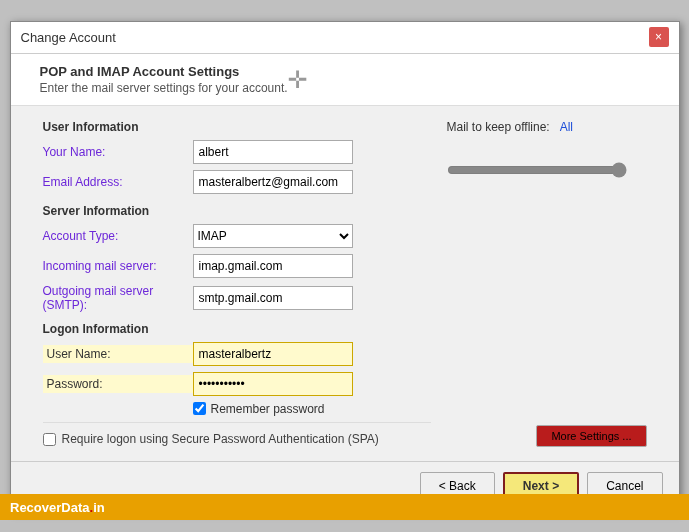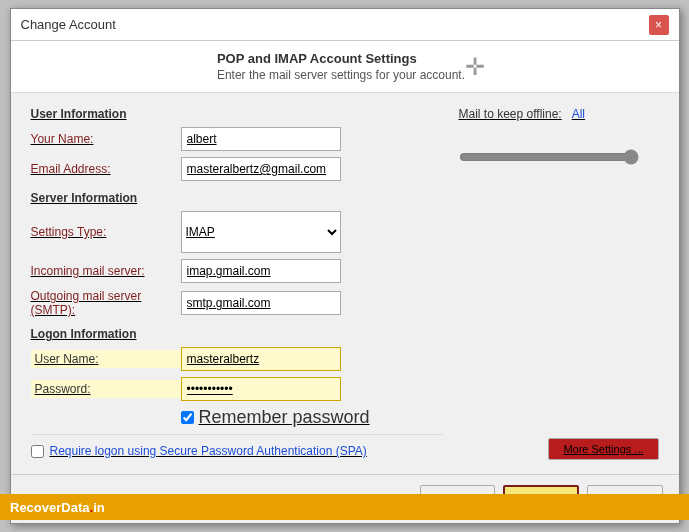--- a/index.html
+++ b/index.html
@@ -41,44 +41,43 @@
       border-radius: 2px;
     }
 
     
     .header-section {
       background: #fff;
       border-bottom: 1px solid #ddd;
       padding: 10px 16px 10px 29px;
       display: flex;
       align-items: flex-start;
-      justify-content: center;
+      justify-content: flex-start;
     }
     .header-text h3 {
       font-size: 13px;
       font-weight: bold;
       color: #333;
     }
     .header-text p {
       font-size: 12px;
       color: #555;
       margin-top: 2px;
     }
     .header-icon {
       color: #999;
       font-size: 24px;
       margin-top: 2px;
     }
 
     
     .content {
-      padding: 14px 20px;
+      padding: 14px 32px;
       display: flex;
       gap: 16px;
-      text-decoration: underline;
     }
     .left-panel {
       flex: 1;
     }
     .right-panel {
       width: 200px;
       display: flex;
       flex-direction: column;
       gap: 24px;
     }
@@ -95,21 +94,21 @@
 
     
     .form-row {
       display: flex;
       align-items: center;
       margin-bottom: 6px;
     }
     .form-row label {
       width: 150px;
       font-size: 12px;
-      color: #7f1d1d;
+      color: #6d28d9;
       flex-shrink: 0;
     }
     .form-row input[type="text"],
     .form-row input[type="password"] {
       width: 160px;
       height: 24px;
       border: 1px solid #aaa;
       padding: 2px 5px;
       font-size: 12px;
       background: #fff;
@@ -124,55 +123,55 @@
     
     label.highlighted-label {
       background: #fffacd;
       padding: 2px 4px;
       color: #333;
     }
 
     
     .form-row select {
       width: 160px;
-      height: 42px;
+      height: 24px;
       border: 1px solid #aaa;
       font-size: 12px;
       background: #fff;
       outline: none;
     }
 
     
     .remember-row {
       display: flex;
       align-items: center;
       margin-left: 150px;
       margin-bottom: 6px;
     }
     .remember-row input[type="checkbox"] {
       margin-right: 5px;
     }
     .remember-row label {
-      font-size: 18px;
+      font-size: 12px;
       color: #333;
     }
 
     
     .spa-row {
       display: flex;
       align-items: flex-start;
       margin-top: 8px;
       gap: 6px;
     }
     .spa-row input[type="checkbox"] {
       margin-top: 2px;
     }
     .spa-row label {
       font-size: 12px;
-      color: #1d4ed8;
+      color: #404040;
       line-height: 1.4;
     }
     .mail-offline-row {
       display: flex;
       align-items: center;
       gap: 4px;
     }
     .slider-container {
       margin-top: 4px;
       width: 180px;
@@ -268,21 +267,21 @@
       </div>
 
       <div class="form-row">
         <label>Email Address:</label>
         <input type="text" class="" value="masteralbertz@gmail.com" style="">
       </div>
 
       <div class="section-label">Server Information</div>
 
       <div class="form-row">
-        <label>Settings Type:</label>
+        <label>Account Type:</label>
         <select>
           <option>IMAP</option>
         </select>
       </div>
 
       <div class="form-row">
         <label>Incoming mail server:</label>
         <input type="text" value="imap.gmail.com" style="">
       </div>
 

